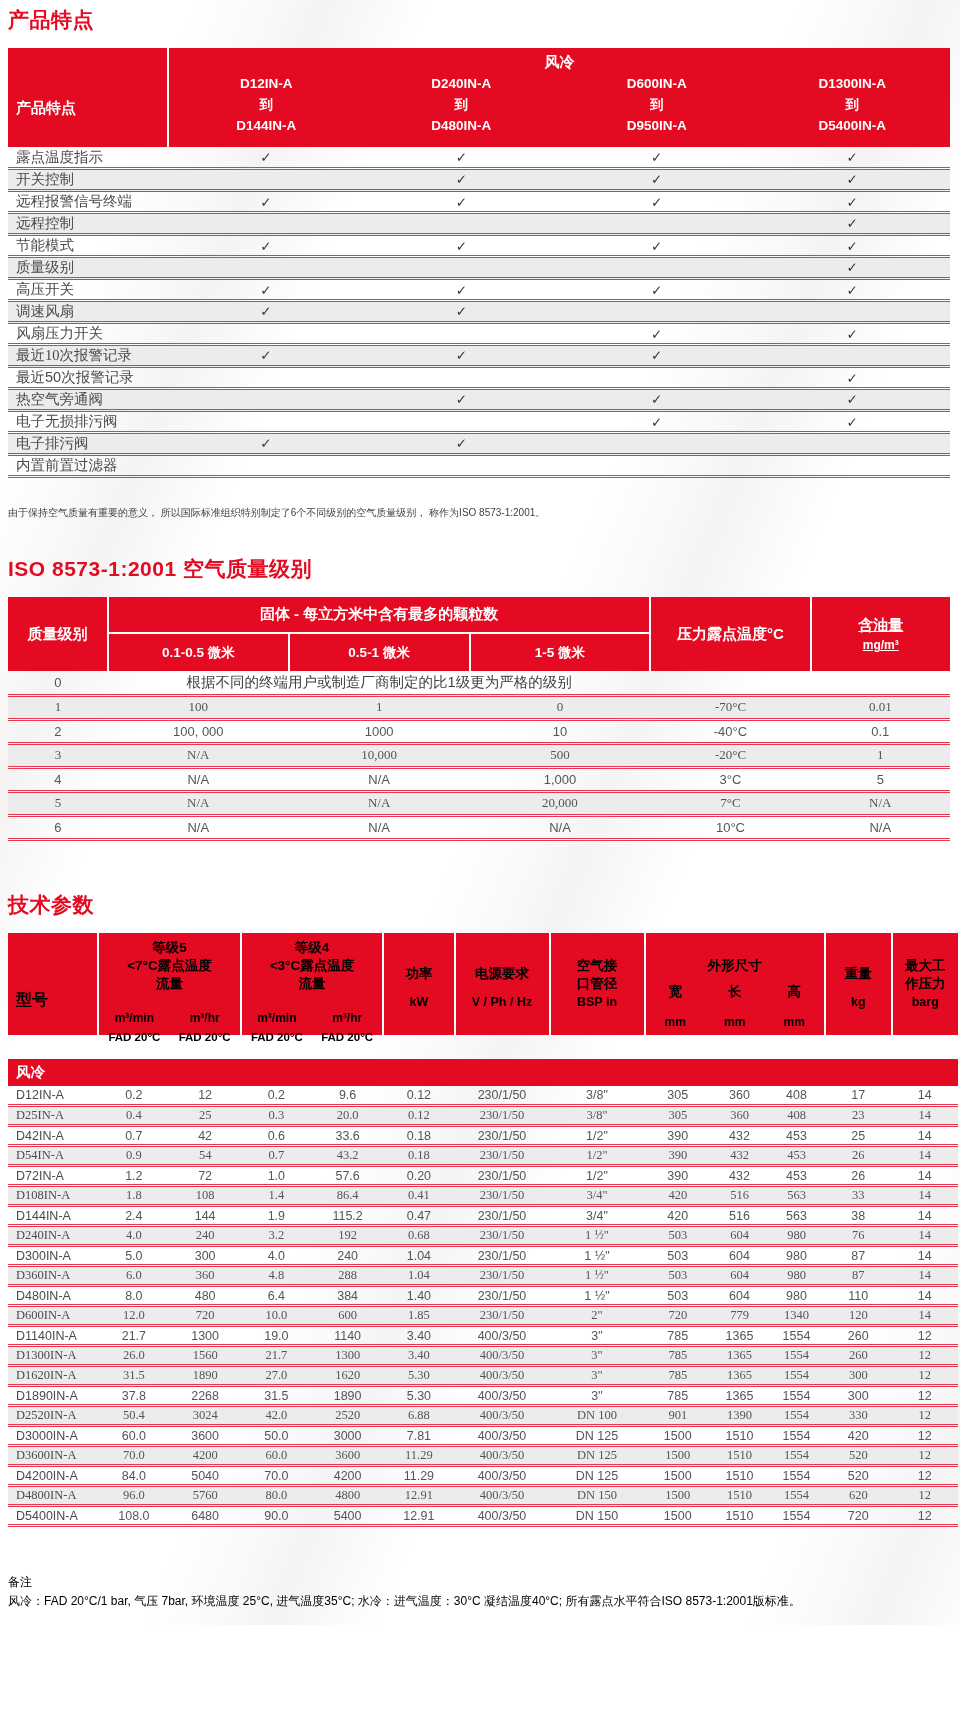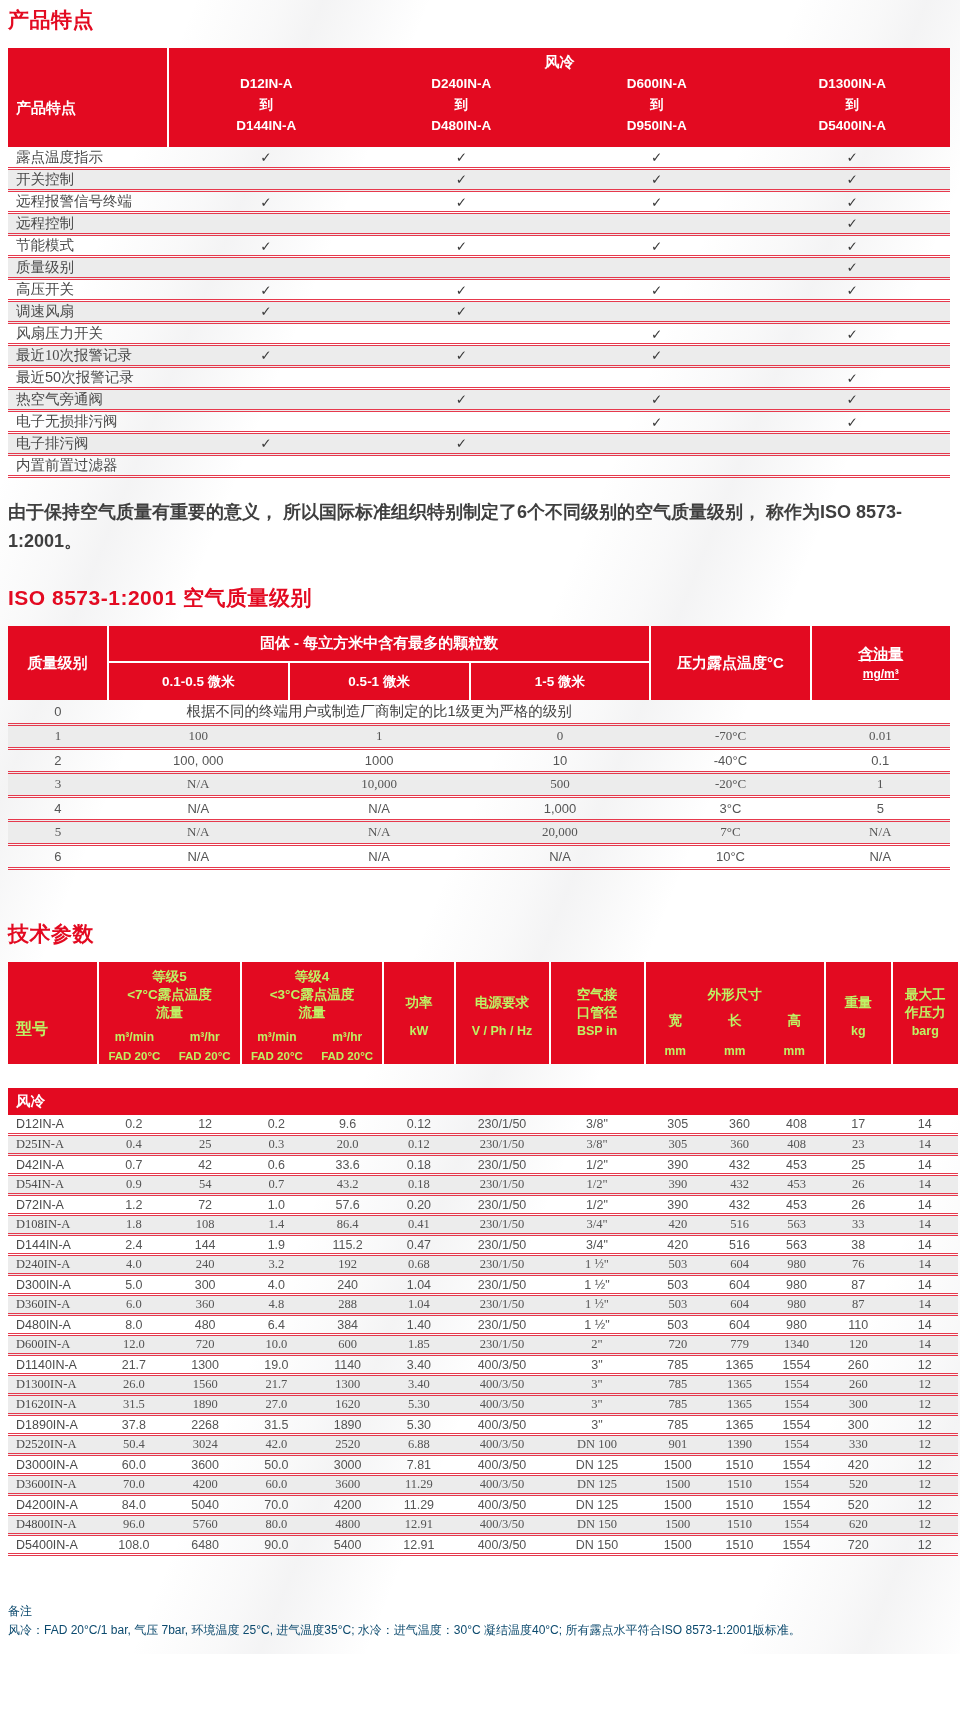--- a/index.html
+++ b/index.html
@@ -53,22 +53,22 @@
   .feat tbody td{
     height:22px;border-bottom:3px double var(--sep);
     font-size:14.5px;color:var(--txt);
   }
   .feat td.label{text-align:left;padding-left:8px;}
   .feat td.check{text-align:center;font-size:13.5px;color:#3c3c3c;}
   tr.alt{background:var(--alt);font-family:Liberation Serif, serif;}
 
   
   .intro{
-    font-size:18px;line-height:29px;color:#3f3f3f;
-    margin:20px 0 0 0;max-width:942px;font-weight:bold;
+    font-size:10px;line-height:29px;color:#3f3f3f;
+    margin:20px 0 0 0;max-width:942px;
   }
 
   
   .iso-wrap{margin-top:28px;}
   .iso thead th{background:var(--red);color:#fff;font-weight:bold;}
   .iso th.lvl{font-size:15px;vertical-align:middle;}
   .iso th.solids{font-size:15px;height:36px;border-left:2px solid #fff;}
   .iso th.micron{font-size:13.5px;height:38px;border-left:2px solid #fff;border-top:2px solid #fff;}
   .iso th.dew{font-size:15px;border-left:2px solid #fff;}
   .iso th.oil{font-size:15px;border-left:2px solid #fff;text-decoration:underline;}
@@ -76,47 +76,47 @@
   .iso tbody td{
     height:24px;border-bottom:3px double var(--sep);
     font-size:13px;color:#555;text-align:center;
   }
   .iso td.special{font-size:14.5px;color:#3f3f3f;}
 
   
   .tech-wrap{margin-top:50px;}
   .tech{width:950px;}
   .tech thead th{
-    background:var(--red);color:#bef264;font-weight:bold;
+    background:var(--red);color:#000000;font-weight:bold;
     vertical-align:top;height:102px;
   }
   .tech thead th + th{border-left:2px solid #fff;}
   .tech .thcell{display:flex;flex-direction:column;height:102px;align-items:center;}
   .tech .lines{font-size:13.5px;line-height:1.35;padding-top:6px;text-align:center;}
   .tech th.model .thcell{align-items:flex-start;justify-content:flex-end;padding:0 0 24px 8px;}
   .tech th.model{text-align:left;}
-  .tech .unit-pair{display:grid;grid-template-columns:1fr 1fr;width:100%;margin-top:8px;}
+  .tech .unit-pair{display:grid;grid-template-columns:1fr 1fr;width:100%;margin-top:18px;}
   .tech .unit-pair .u{font-size:12px;line-height:1.3;text-align:center;}
   .tech .fad{font-size:11.5px;margin-top:3px;}
   .tech .mid-unit{margin-top:auto;padding-bottom:26px;font-size:12.5px;}
   .tech .dims-sub{display:grid;grid-template-columns:1fr 1fr 1fr;width:100%;margin-top:8px;font-size:13.5px;}
   .tech .dims-units{display:grid;grid-template-columns:1fr 1fr 1fr;width:100%;margin-top:14px;font-size:12px;}
   .tech .spacer-gap{height:24px;background:transparent;}
   .tech td.section-band{
     background:var(--red);color:#fff;font-weight:bold;
     text-align:left;padding:4px 0 4px 8px;font-size:14.5px;height:24px;
   }
   .tech tbody td{
     height:20px;border-bottom:3px double var(--sep);
     font-size:12.5px;color:#555;text-align:center;
   }
   .tech tbody td.model{text-align:left;padding-left:8px;color:#4a4a4a;}
 
   
-  .footnote{margin-top:46px;font-size:12px;color:#0c4a6e;line-height:19px;}
+  .footnote{margin-top:46px;font-size:12px;color:#000000;line-height:19px;}
 </style>
 </head>
 <body>
 
 <div class="page">
 
   <h1 class="sec-title">产品特点</h1>
 
   <table class="feat">
     <colgroup>

